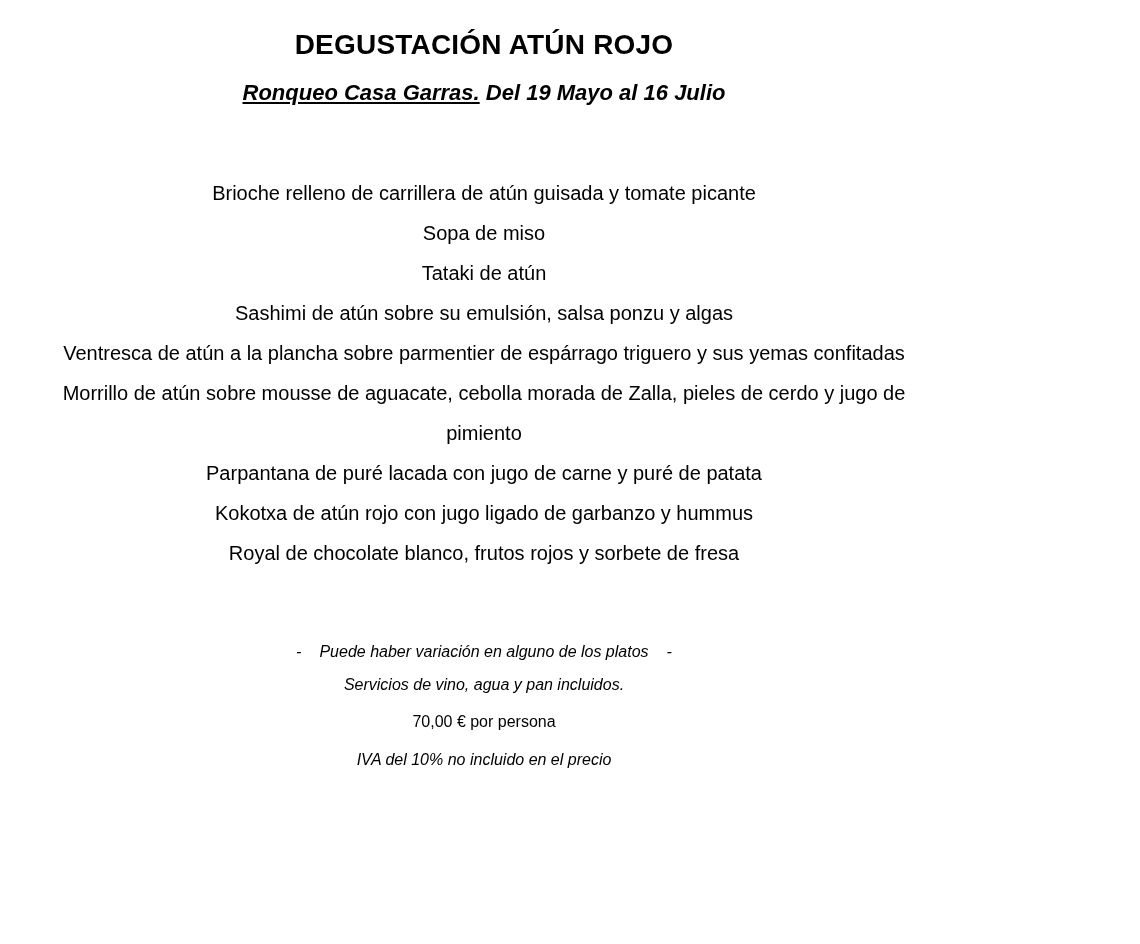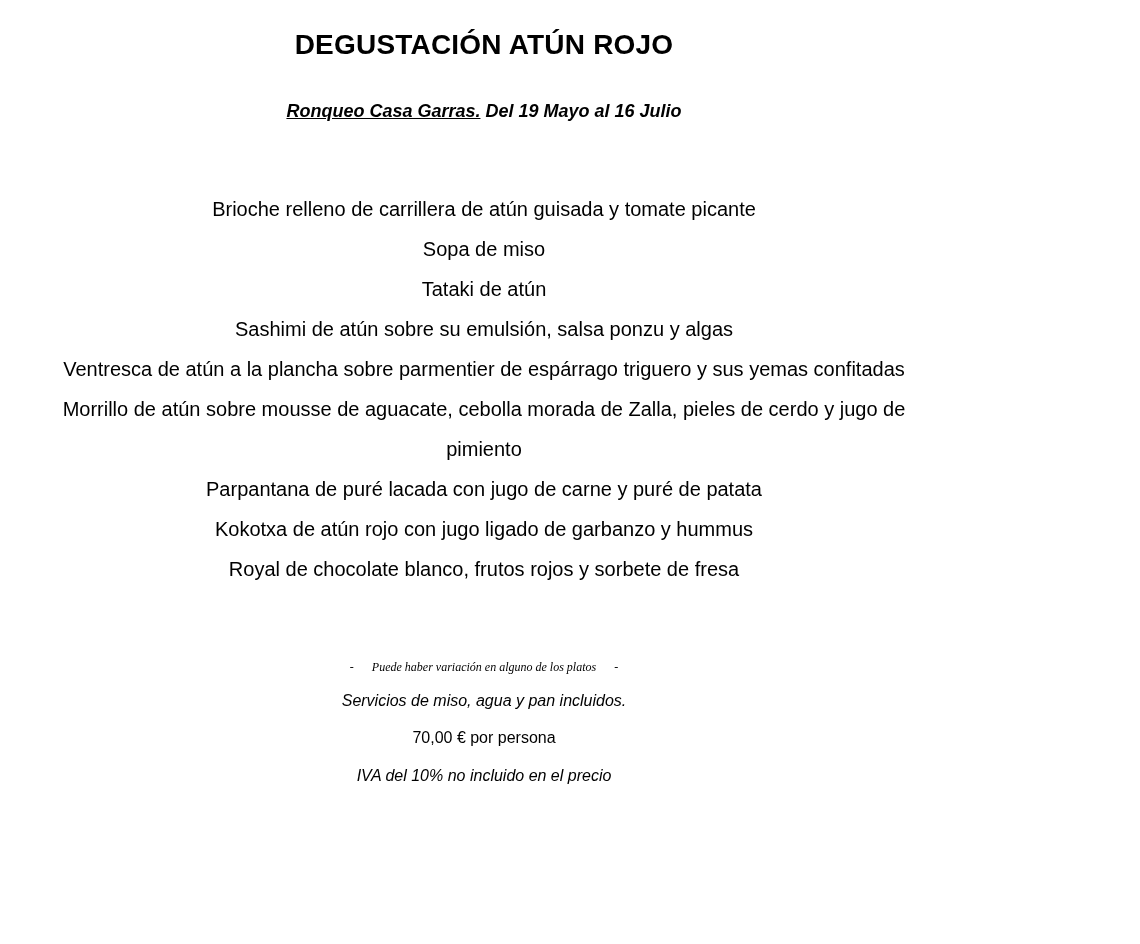--- a/index.html
+++ b/index.html
@@ -22,22 +22,22 @@
     text-align: center;
   }
   .doc-title {
     font-size: 28px;
     font-weight: bold;
     letter-spacing: 0.2px;
     margin: 8px 0 0 0;
     line-height: 1.2;
   }
   .subtitle-line {
-    margin-top: 38px;
-    font-size: 18px;
+    margin-top: 17px;
+    font-size: 22px;
     font-style: italic;
     font-weight: bold;
     line-height: 1.3;
   }
   .subtitle-venue {
     text-decoration: underline;
   }
   .subtitle-dates {
     font-weight: bold;
   }
@@ -47,24 +47,23 @@
   .dish {
     font-size: 20px;
     line-height: 40px;
     margin: 0;
     padding: 0;
   }
   .footnotes {
     margin-top: 62px;
   }
   .note-dash-line {
-    font-size: 12px;
+    font-size: 16px;
     font-style: italic;
     line-height: 33px;
-    font-family: Liberation Serif, serif;
   }
   .note-dash {
     display: inline-block;
     margin: 0 18px;
     font-style: italic;
   }
   .note {
     font-size: 16px;
     font-style: italic;
     line-height: 33px;
@@ -103,18 +102,18 @@
     <p class="dish">Morrillo de atún sobre mousse de aguacate, cebolla morada de Zalla, pieles de cerdo y jugo de pimiento</p>
     <p class="dish">Parpantana de puré lacada con jugo de carne y puré de patata</p>
     <p class="dish">Kokotxa de atún rojo con jugo ligado de garbanzo y hummus</p>
     <p class="dish">Royal de chocolate blanco, frutos rojos y sorbete de fresa</p>
   </div>
 
   <div class="footnotes">
     <div class="note-dash-line">
       <span class="note-dash">-</span><span>Puede haber variación en alguno de los platos</span><span class="note-dash">-</span>
     </div>
-    <div class="note">Servicios de miso, agua y pan incluidos.</div>
+    <div class="note">Servicios de vino, agua y pan incluidos.</div>
     <div class="price">70,00 € por persona</div>
     <div class="tax-note">IVA del 10% no incluido en el precio</div>
   </div>
 
 </div>
 
 </body></html>

